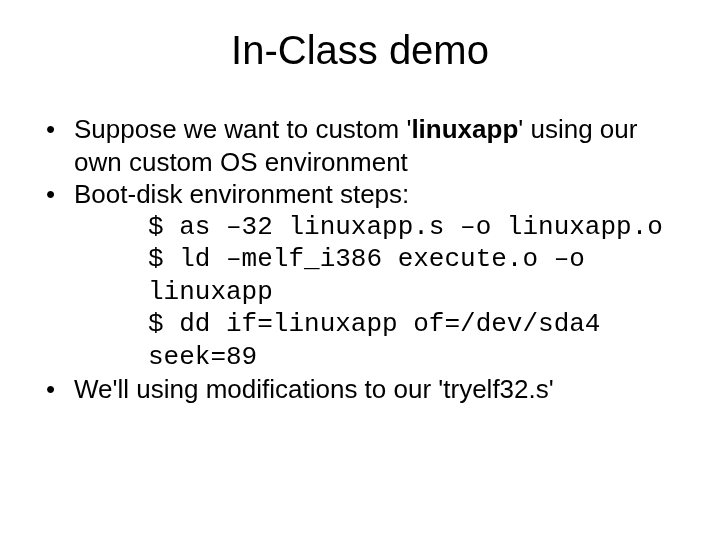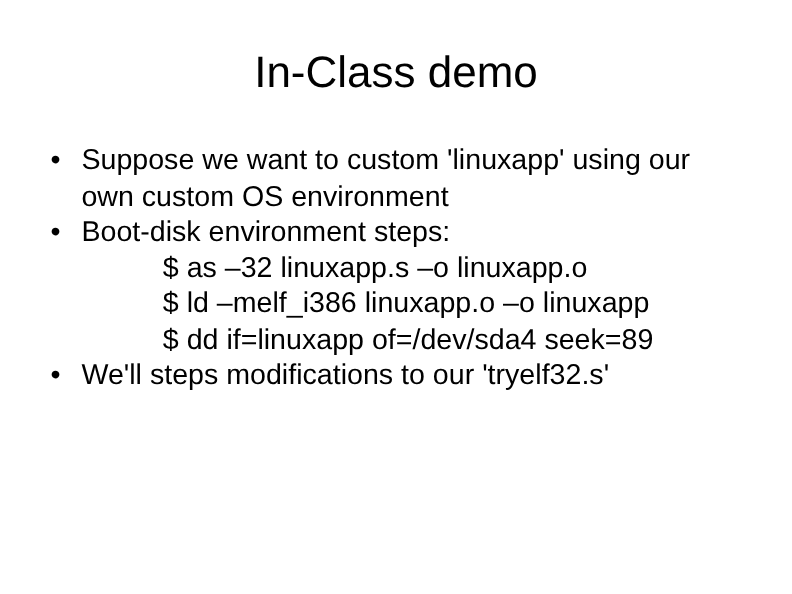--- a/index.html
+++ b/index.html
@@ -9,21 +9,20 @@
     height: 540px;
     background: #ffffff;
     font-family: Arial, Helvetica, sans-serif;
     color: #000000;
   }
   .slide {
     width: 720px;
     height: 404px;
     position: relative;
     box-sizing: border-box;
-    margin-top: 16px;
   }
   .title {
     text-align: center;
     font-size: 40px;
     padding-top: 28px;
     padding-bottom: 20px;
   }
   .body {
     padding: 20px 40px 0 40px;
     font-size: 26px;
@@ -42,22 +41,23 @@
     box-sizing: border-box;
   }
   .btxt {
     flex: 1;
   }
   .cmd-block {
     padding-left: 108px;
   }
   .cmd-line {
     margin: 0;
+    font-family: Liberation Mono, monospace;
   }
-  .bold-frag { font-weight: normal; }
+  .bold-frag { font-weight: bold; }
 </style>
 </head>
 <body>
 
 <div class="slide">
 
   <div class="title">In-Class demo</div>
 
   <div class="body">
 
@@ -68,23 +68,23 @@
       </div>
     </div>
 
     <div class="bullet-row">
       <div class="dot">•</div>
       <div class="btxt">Boot-disk environment steps:</div>
     </div>
 
     <div class="cmd-block">
       <div class="cmd-line">$ as –32 linuxapp.s –o linuxapp.o</div>
-      <div class="cmd-line">$ ld –melf_i386 linuxapp.o –o linuxapp</div>
+      <div class="cmd-line">$ ld –melf_i386 execute.o –o linuxapp</div>
       <div class="cmd-line">$ dd if=linuxapp of=/dev/sda4 seek=89</div>
     </div>
 
     <div class="bullet-row">
       <div class="dot">•</div>
-      <div class="btxt">We'll steps modifications to our 'tryelf32.s'</div>
+      <div class="btxt">We'll using modifications to our 'tryelf32.s'</div>
     </div>
 
   </div>
 </div>
 
 </body></html>

